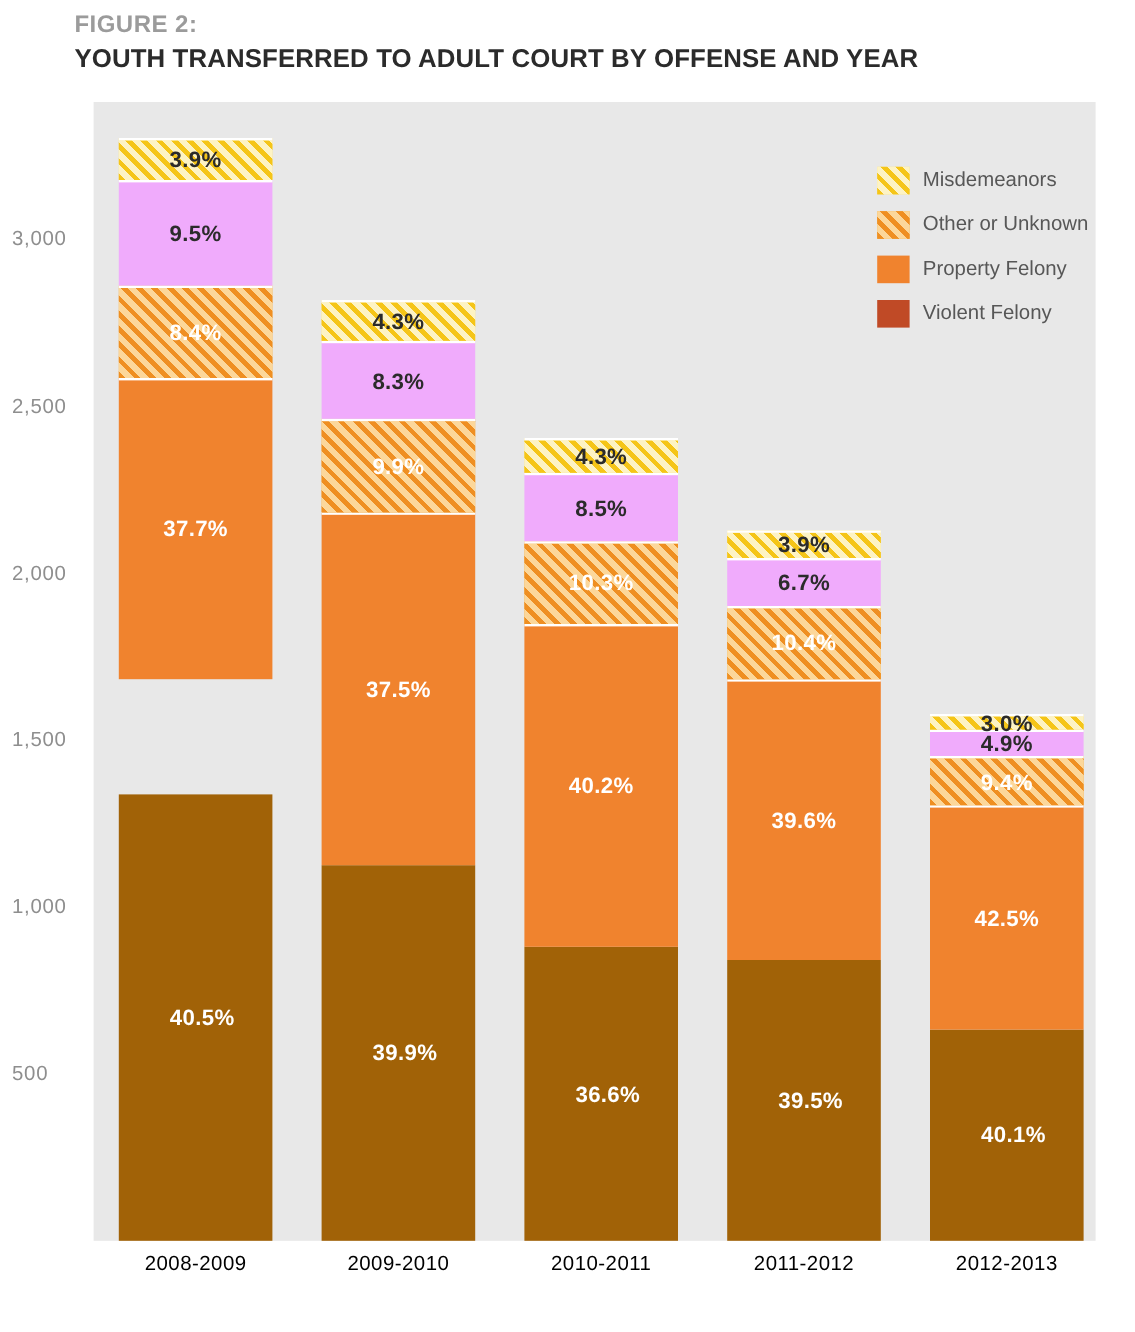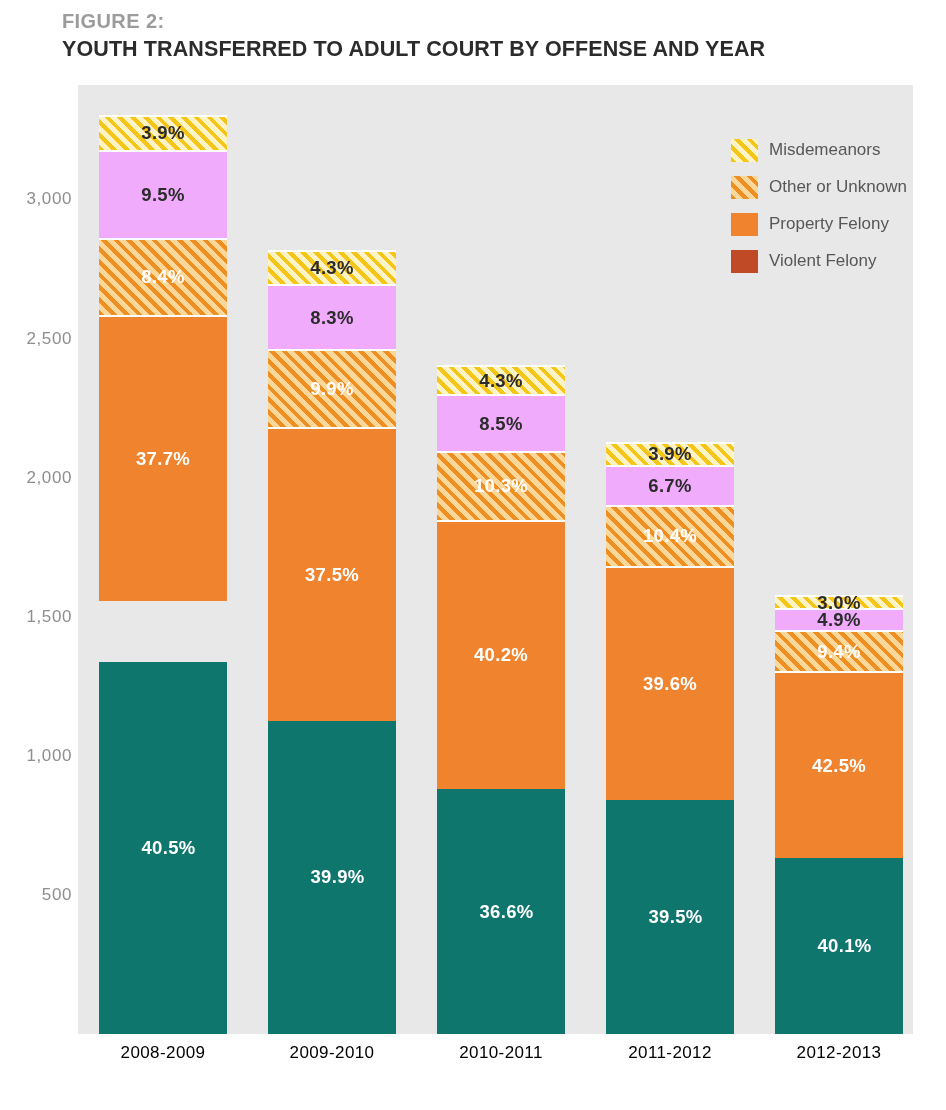--- a/index.html
+++ b/index.html
@@ -35,21 +35,20 @@
   }
   .axis-area{
     position:absolute;left:78px;top:85px;
     width:835px;height:949px;
   }
   
   .ytick{
     position:absolute;
     right:0px;
     width:62px;
-    text-align:right;
     font-size:17px;color:#8e8e8e;
     letter-spacing:.6px;
     transform:translateY(-50%);
     font-family:"Liberation Sans",sans-serif;
   }
   #yaxis{
     position:absolute;left:0px;top:0px;width:72px;height:1110px;
   }
   
   .bar{
@@ -82,21 +81,21 @@
     background-image:repeating-linear-gradient(45deg,
         #ef8f22 0px,#ef8f22 4px,
         #fcd79a 4px,#fcd79a 9px);
     color:#ffffff;
   }
   .seg-prop{
     background-color:#f0832e;
     color:#ffffff;
   }
   .seg-viol{
-    background-color:#0f766e;
+    background-color:#a16207;
     color:#ffffff;
     padding-left:11px;
   }
   .seg-label{pointer-events:none;}
   
   .xtick{
     position:absolute;
     width:128px;text-align:center;
     top:1043px;
     font-size:17px;color:#000000;
@@ -153,21 +152,21 @@
       <div class="ytick" style="top: 477.6px;">2,000</div>
       <div class="ytick" style="top: 338.5px;">2,500</div>
       <div class="ytick" style="top: 199.4px;">3,000</div>
     </div>
 
   <div class="axis-area" id="bars-layer">
       <div class="bar" style="left: 21px; top: 0px; height: 949px;">
         <div class="seg seg-viol" style="top: 576.622px; height: 372.378px;">
           <span class="seg-label">40.5%</span>
         </div>
-        <div class="seg seg-prop sep" style="top: 229.989px; height: 286px;">
+        <div class="seg seg-prop sep" style="top: 229.989px; height: 251px;">
           <span class="seg-label">37.7%</span>
         </div>
         <div class="seg seg-other sep" style="top: 152.755px; height: 77.2339px;">
           <span class="seg-label">8.4%</span>
         </div>
         <div class="seg seg-drug sep" style="top: 65.4076px; height: 87.3478px;">
           <span class="seg-label">9.5%</span>
         </div>
         <div class="seg seg-misd sep" style="top: 29.549px; height: 35.8586px;">
           <span class="seg-label">3.9%</span>

